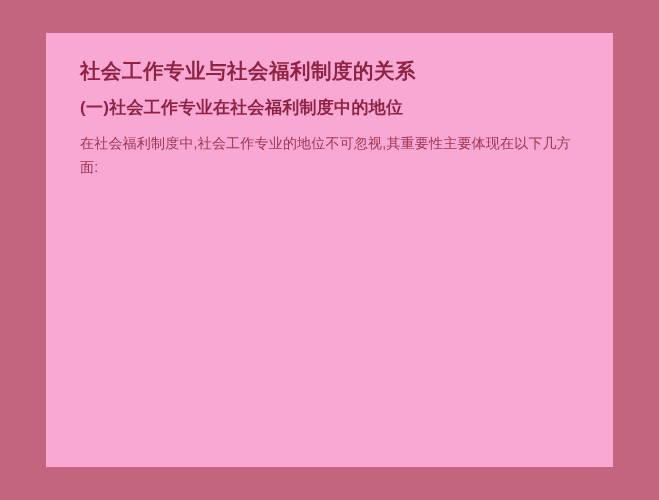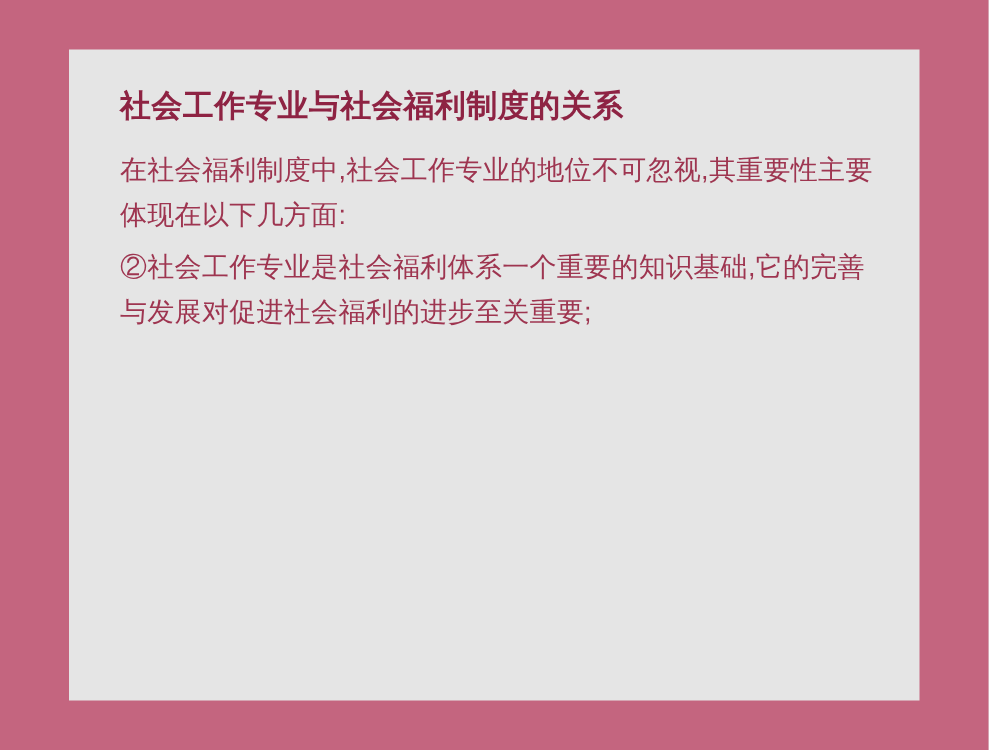--- a/index.html
+++ b/index.html
@@ -12,21 +12,21 @@
     background: #c4657f;
     font-family: "Liberation Sans", sans-serif;
     overflow: hidden;
   }
   .card {
     position: absolute;
     left: 46px;
     top: 33px;
     width: 567px;
     height: 434px;
-    background: #e5e5e5;
+    background: #f9a8d4;
     box-sizing: border-box;
     padding: 26px 30px 10px 34px;
   }
   .doc-title {
     font-size: 20.5px;
     font-weight: bold;
     color: #8e2343;
     letter-spacing: 0.5px;
     line-height: 1.2;
     margin: 0 0 14px 0;
@@ -35,31 +35,31 @@
   .doc-subtitle {
     font-size: 17px;
     font-weight: bold;
     color: #8e2343;
     letter-spacing: 0.3px;
     line-height: 1.2;
     margin: 0 0 14px 0;
     white-space: nowrap;
   }
   .para {
-    font-size: 18px;
+    font-size: 14px;
     color: #9e3550;
     line-height: 1.68;
     letter-spacing: 0.2px;
     margin: 0 0 5px 0;
     text-align: left;
   }
   .para:last-child {
     margin-bottom: 0;
   }
 </style>
 </head>
 <body>
 
 <div class="card">
   <h1 class="doc-title">社会工作专业与社会福利制度的关系</h1>
+  <h2 class="doc-subtitle">(一)社会工作专业在社会福利制度中的地位</h2>
   <p class="para">在社会福利制度中,社会工作专业的地位不可忽视,其重要性主要体现在以下几方面:</p>
-  <p class="para">②社会工作专业是社会福利体系一个重要的知识基础,它的完善与发展对促进社会福利的进步至关重要;</p>
 </div>
 
 </body></html>

